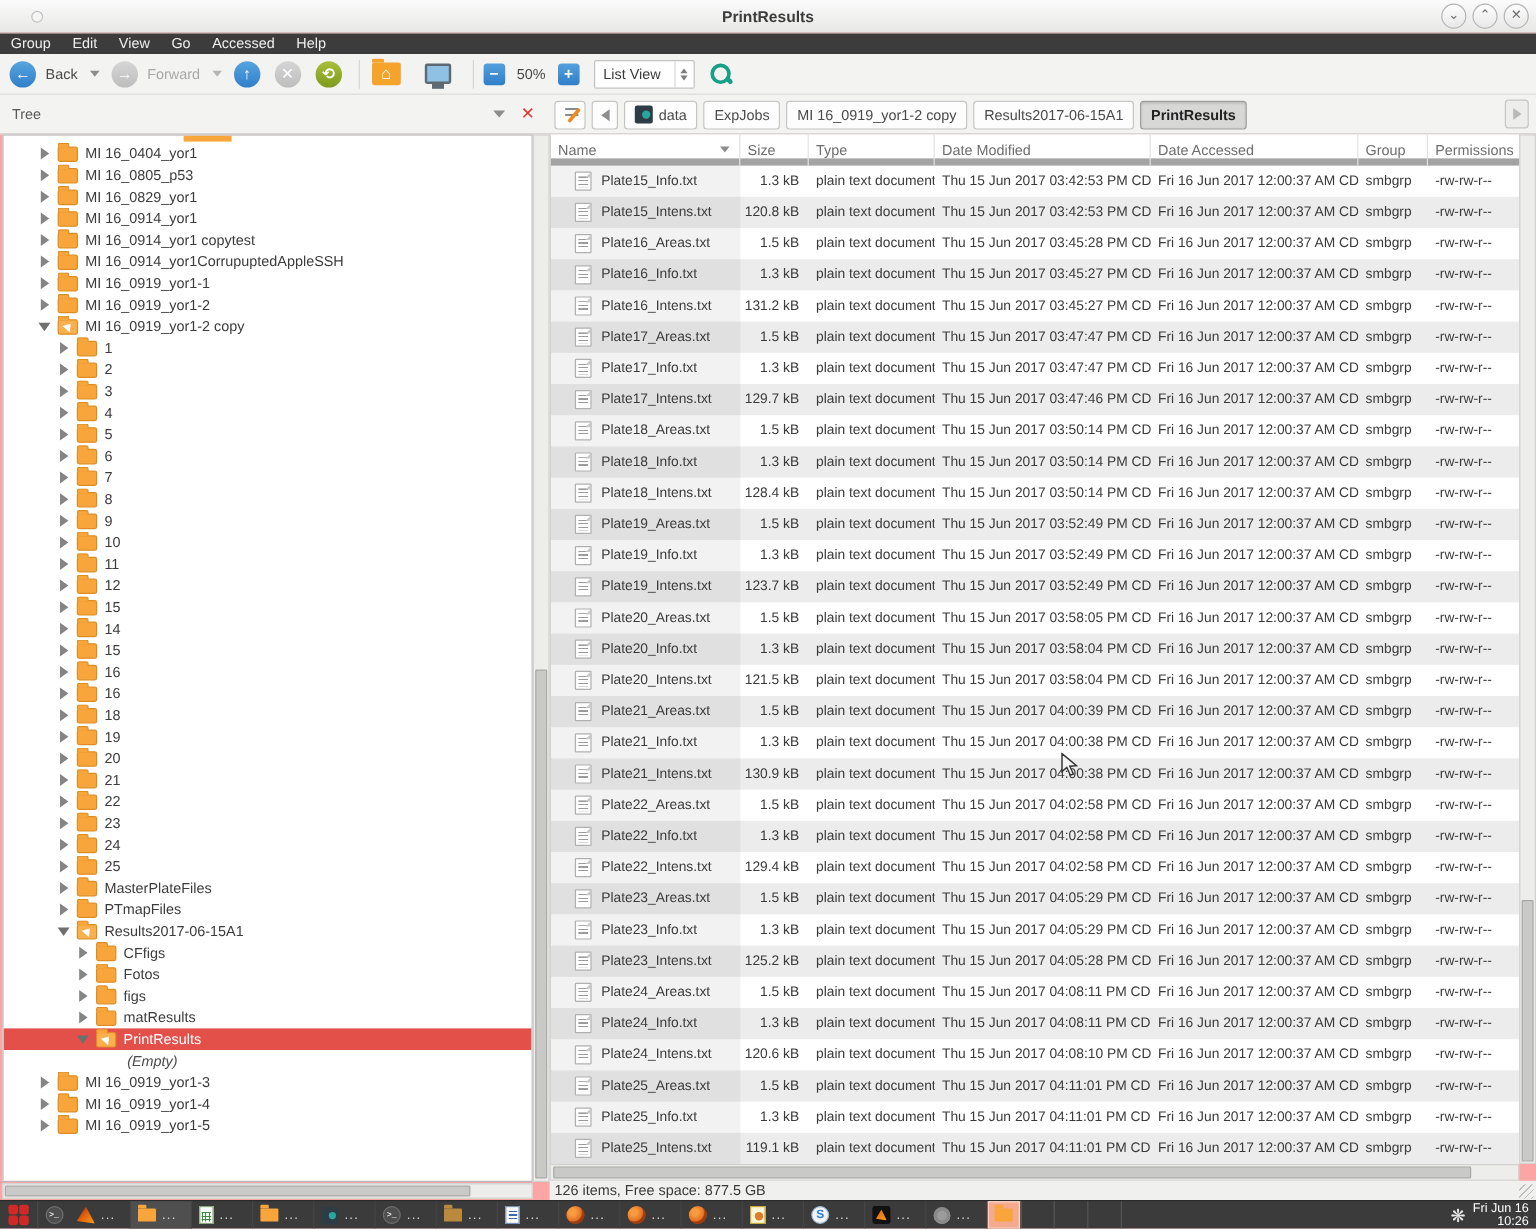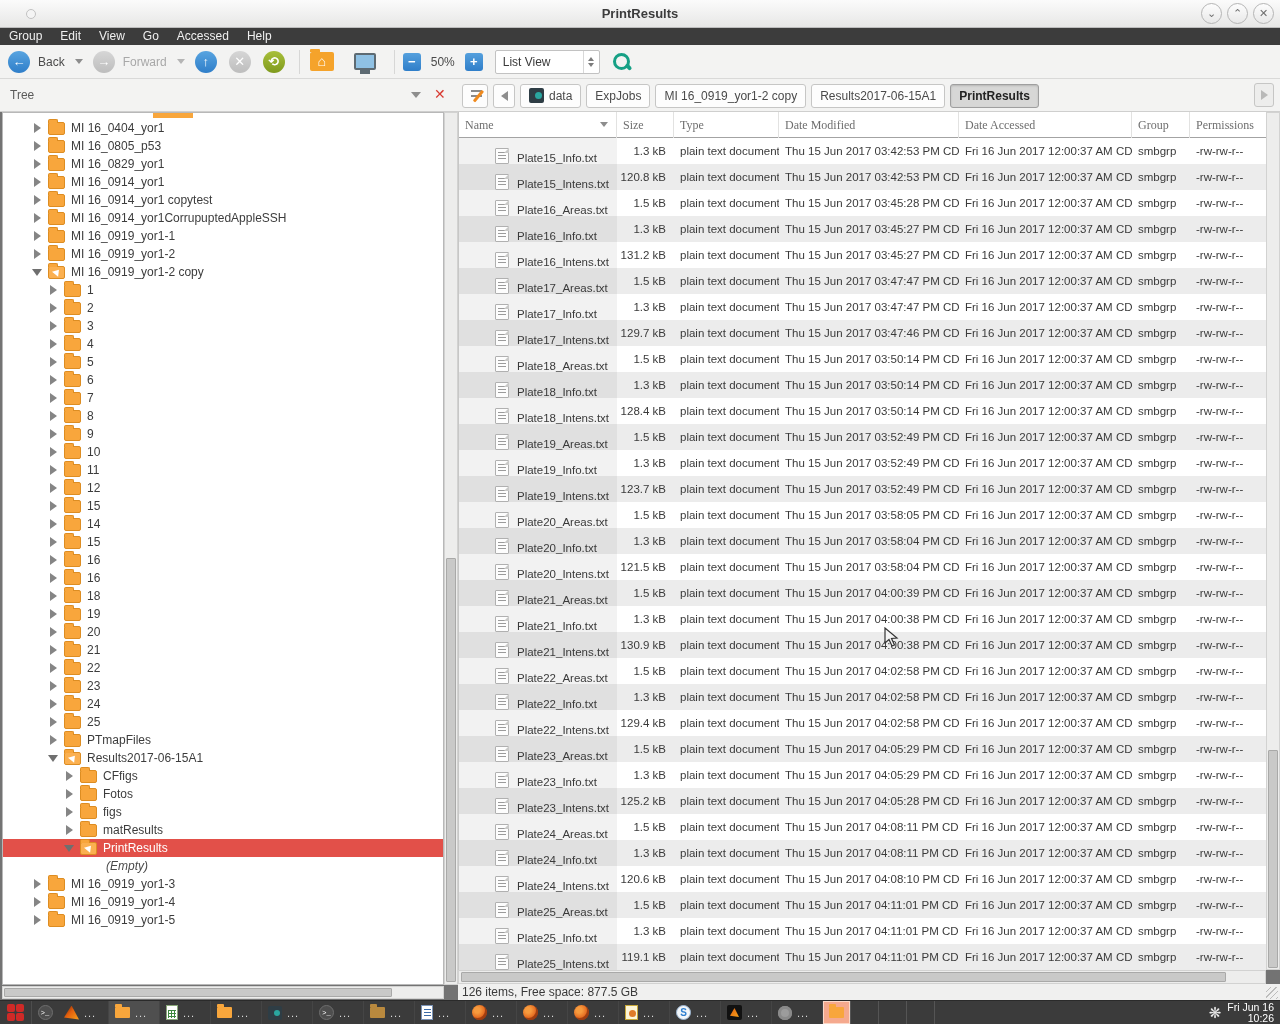--- a/index.html
+++ b/index.html
@@ -1,18 +1,18 @@
 <!DOCTYPE html>
 <html><head>
 <meta charset="utf-8">
 <style>
   * { margin:0; padding:0; box-sizing:border-box; }
   html,body { width:1280px; height:1024px; overflow:hidden; }
   body { font-family:"Liberation Sans","DejaVu Sans",sans-serif; font-size:12px; color:#3a3a3a; background:#eff0ef; }
-  .screen { position:relative; width:1280px; height:1024px; background:#737373; overflow:hidden; }
+  .screen { position:relative; width:1280px; height:1024px; background:#fca5a5; overflow:hidden; }
 
   
   .titlebar { position:absolute; left:0; top:0; width:1280px; height:28px;
     background:linear-gradient(#fbfbfb,#e7e7e6); border-bottom:1px solid #bdbdbd; }
   .title-text { position:absolute; left:0; right:0; top:6px; text-align:center; font-weight:bold; font-size:13px; color:#3c3c3c; }
   .app-dot { position:absolute; left:26px; top:9px; width:10px; height:10px; border:1px solid #c2c2c2; border-radius:50%; background:#f4f4f4; }
   .win-controls { position:absolute; right:6px; top:3px; display:flex; gap:5px; }
   .win-btn { width:21px; height:21px; border-radius:50%; border:1px solid #b5b5b5;
     background:linear-gradient(#fdfdfd,#e8e8e8); color:#6e6e6e; font-size:11px; line-height:19px; text-align:center; }
 
@@ -33,21 +33,21 @@
   .tb-label { color:#4a4a4a; margin:0 2px 0 4px; }
   .tb-label.dim { color:#a8a8a8; }
   .dd-arrow { width:0; height:0; border-left:4px solid transparent; border-right:4px solid transparent; border-top:5px solid #8d8d8d; margin:0 4px; }
   .dd-arrow.dim { border-top-color:#b5b5b5; }
   .home-icon { width:24px; height:19px; background:#f5a32b; border-radius:2px; position:relative; margin:0 2px; }
   .home-icon::before { content:""; position:absolute; left:0; top:-3px; width:10px; height:3px; background:#f5a32b; border-radius:1px 1px 0 0; }
   .home-icon::after { content:"⌂"; position:absolute; left:0; width:100%; text-align:center; color:#fff; font-size:14px; line-height:19px; font-weight:bold; }
   .monitor-icon { width:22px; height:17px; border:2px solid #5d6a72; border-radius:2px; background:#8fc1e4; position:relative; margin:0 4px; }
   .monitor-icon::after { content:""; position:absolute; left:4px; bottom:-6px; width:10px; height:4px; background:#5d6a72; }
   .zoom-btn { width:18px; height:18px; background:linear-gradient(#55a0dd,#2f7ec9); border-radius:3px; color:#fff; font-weight:bold; text-align:center; line-height:17px; font-size:13px; }
-  .combo { width:105px; height:24px; background:#fff; border:1px solid #c2c2c2; border-radius:2px; display:flex; align-items:center; justify-content:space-between; padding-left:7px; margin:0 6px; }
+  .combo { width:84px; height:24px; background:#fff; border:1px solid #c2c2c2; border-radius:2px; display:flex; align-items:center; justify-content:space-between; padding-left:7px; margin:0 6px; }
   .combo-spin { width:16px; height:22px; border-left:1px solid #d8d8d8; display:flex; flex-direction:column; align-items:center; justify-content:center; gap:2px; }
   .spin-up { width:0; height:0; border-left:3px solid transparent; border-right:3px solid transparent; border-bottom:4px solid #7c7c7c; }
   .spin-dn { width:0; height:0; border-left:3px solid transparent; border-right:3px solid transparent; border-top:4px solid #7c7c7c; }
   .search-icon { width:20px; height:20px; position:relative; margin-left:6px; }
   .search-icon::before { content:""; position:absolute; left:1px; top:1px; width:11px; height:11px; border:3.5px solid #16a085; border-radius:50%; }
   .search-icon::after { content:""; position:absolute; left:13px; top:13px; width:7px; height:4px; background:#16a085; border-radius:2px; transform:rotate(45deg); }
 
   
   .locrow { position:absolute; left:0; top:79px; width:1280px; height:33px; background:#f3f3f2; border-bottom:1px solid #cfcfce; }
   .tree-header { position:absolute; left:0; top:0; width:458px; height:33px; }
@@ -93,27 +93,27 @@
   .tree-hsb { left:2px; top:986px; width:442px; height:13px; }
   .tree-hsb .sb-thumb { left:1px; top:1px; width:388px; height:9px; }
   .list-vsb { left:1266px; top:112px; width:14px; height:858px; }
   .list-vsb .sb-thumb { left:1px; top:637px; width:10px; height:218px; }
   .list-hsb { left:458px; top:970px; width:808px; height:14px; }
   .list-hsb .sb-thumb { left:2px; top:1px; width:765px; height:10px; }
 
   
   .filepane { position:absolute; left:458px; top:112px; width:808px; height:858px; background:#fff; border-left:1px solid #c7c7c6; overflow:hidden; }
   .fl-grid { display:grid; grid-template-columns:158px 57px 105px 180px 173px 58px 77px; }
-  .fl-header { height:26px; border-bottom:1px solid #a3a3a3;font-family:Liberation Serif, serif; }
+  .fl-header { height:26px; border-bottom:6px solid #a3a3a3; }
   .fl-header .hc { display:flex; align-items:center; color:#6e6e6e; padding-left:6px; border-right:1px solid #e2e2e1; height:26px; position:relative; }
   .hc .sort { position:absolute; right:8px; top:10px; width:0; height:0; border-left:4px solid transparent; border-right:4px solid transparent; border-top:5px solid #8d8d8d; }
   .fl-row { height:26px; font-size:11.5px; }
   .fl-row.alt { background:#ececec; }
   .cell { display:flex; align-items:center; padding-left:6px; white-space:nowrap; overflow:hidden; color:#3a3a3a; }
-  .cell-name { padding-left:36px; background:rgba(0,0,0,0.05);align-items:flex-end; }
+  .cell-name { padding-left:20px; background:rgba(0,0,0,0.05); }
   .cell-size { justify-content:flex-end; padding-right:8px; padding-left:0; }
   .file-ic { flex:0 0 14px; height:16px; background:#fdfdfd; border:1px solid #b0b0b0; border-radius:1px; position:relative; margin-right:8px; }
   .file-ic::before { content:""; position:absolute; left:2px; top:3px; right:2px; height:9px;
      background:repeating-linear-gradient(#9b9b9b 0 1px, transparent 1px 3px); }
   .file-ic::after { content:""; position:absolute; right:-1px; top:-1px; width:0; height:0; border-left:5px solid transparent; border-bottom:5px solid #c9c9c8; }
 
   
   .statusbar { position:absolute; left:458px; top:984px; width:822px; height:16px; background:#f0f0ef; }
   .statusbar .txt { position:absolute; left:4px; top:1px; color:#3a3a3a; }
   .grip { position:absolute; right:2px; top:3px; width:12px; height:12px;
@@ -478,20 +478,26 @@
         <div class="tree-row">
           <span class="t-spacer" style="width: 45px;"></span>
           <span class="t-exp col"></span>
           <span class="t-icon"></span>
           <span class="t-label">25</span>
         </div>
         <div class="tree-row">
           <span class="t-spacer" style="width: 45px;"></span>
           <span class="t-exp col"></span>
           <span class="t-icon"></span>
+          <span class="t-label">MasterPlateFiles</span>
+        </div>
+        <div class="tree-row">
+          <span class="t-spacer" style="width: 45px;"></span>
+          <span class="t-exp col"></span>
+          <span class="t-icon"></span>
           <span class="t-label">PTmapFiles</span>
         </div>
         <div class="tree-row">
           <span class="t-spacer" style="width: 45px;"></span>
           <span class="t-exp exp"></span>
           <span class="t-icon open"></span>
           <span class="t-label">Results2017-06-15A1</span>
         </div>
         <div class="tree-row">
           <span class="t-spacer" style="width: 61px;"></span>

